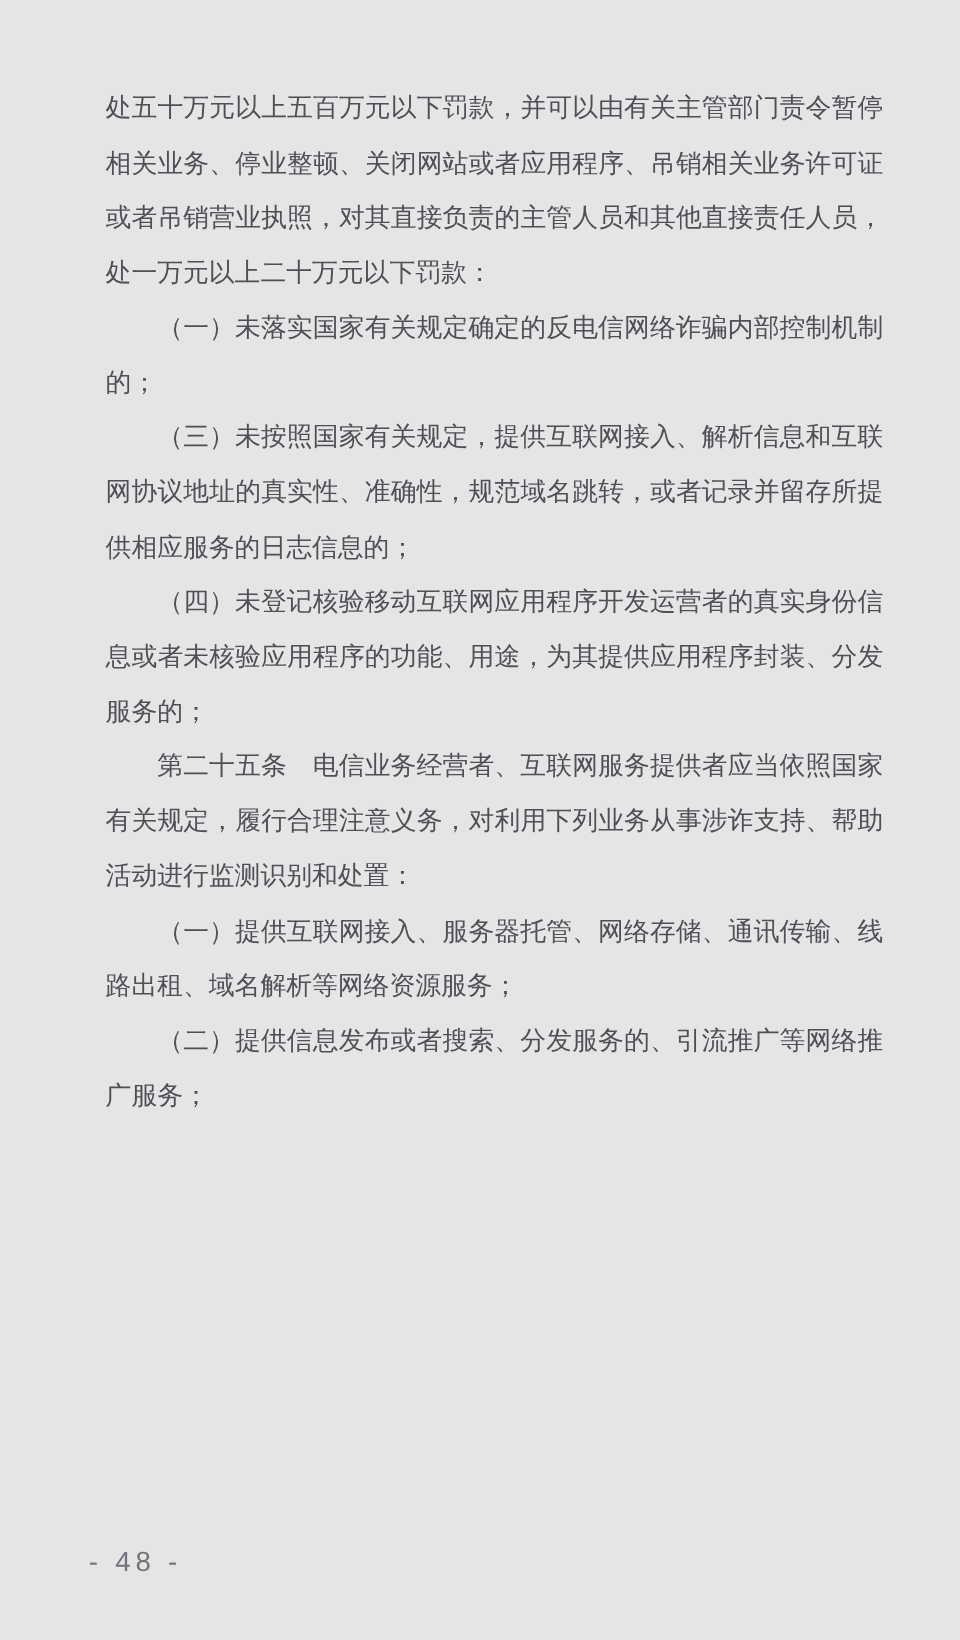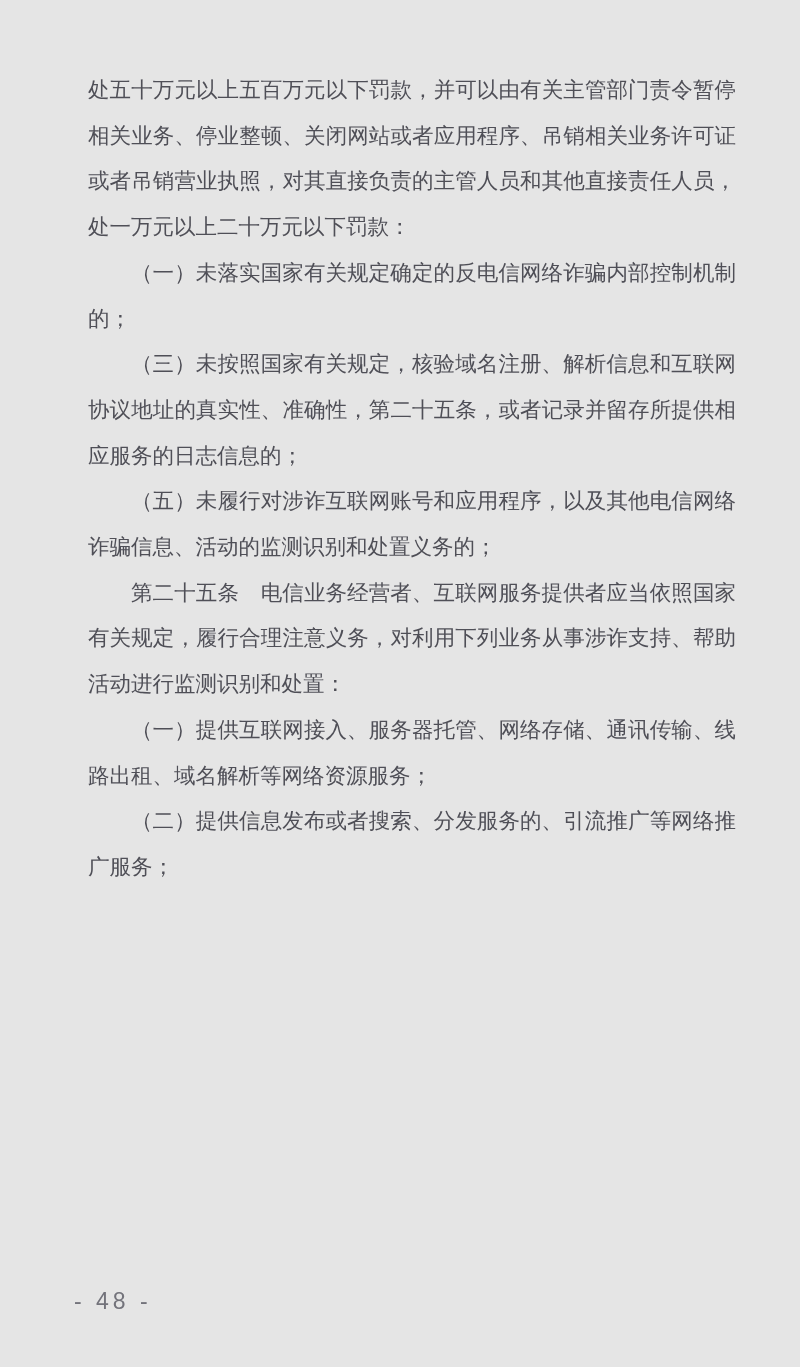--- a/index.html
+++ b/index.html
@@ -43,20 +43,20 @@
     line-height: 26px;
   }
 </style>
 </head>
 <body>
 
 <div class="page">
   <div class="content">
     <p>处五十万元以上五百万元以下罚款，并可以由有关主管部门责令暂停相关业务、停业整顿、关闭网站或者应用程序、吊销相关业务许可证或者吊销营业执照，对其直接负责的主管人员和其他直接责任人员，处一万元以上二十万元以下罚款：</p>
     <p class="indent">（一）未落实国家有关规定确定的反电信网络诈骗内部控制机制的；</p>
-    <p class="indent">（三）未按照国家有关规定，核验域名注册、解析信息和互联网协议地址的真实性、准确性，第二十五条，或者记录并留存所提供相应服务的日志信息的；</p>
-    <p class="indent">（五）未履行对涉诈互联网账号和应用程序，以及其他电信网络诈骗信息、活动的监测识别和处置义务的；</p>
+    <p class="indent">（三）未按照国家有关规定，提供互联网接入、解析信息和互联网协议地址的真实性、准确性，规范域名跳转，或者记录并留存所提供相应服务的日志信息的；</p>
+    <p class="indent">（四）未登记核验移动互联网应用程序开发运营者的真实身份信息或者未核验应用程序的功能、用途，为其提供应用程序封装、分发服务的；</p>
     <p class="indent">第二十五条　电信业务经营者、互联网服务提供者应当依照国家有关规定，履行合理注意义务，对利用下列业务从事涉诈支持、帮助活动进行监测识别和处置：</p>
     <p class="indent">（一）提供互联网接入、服务器托管、网络存储、通讯传输、线路出租、域名解析等网络资源服务；</p>
     <p class="indent">（二）提供信息发布或者搜索、分发服务的、引流推广等网络推广服务；</p>
   </div>
   <div class="footer">- 48 -</div>
 </div>
 
 </body></html>

